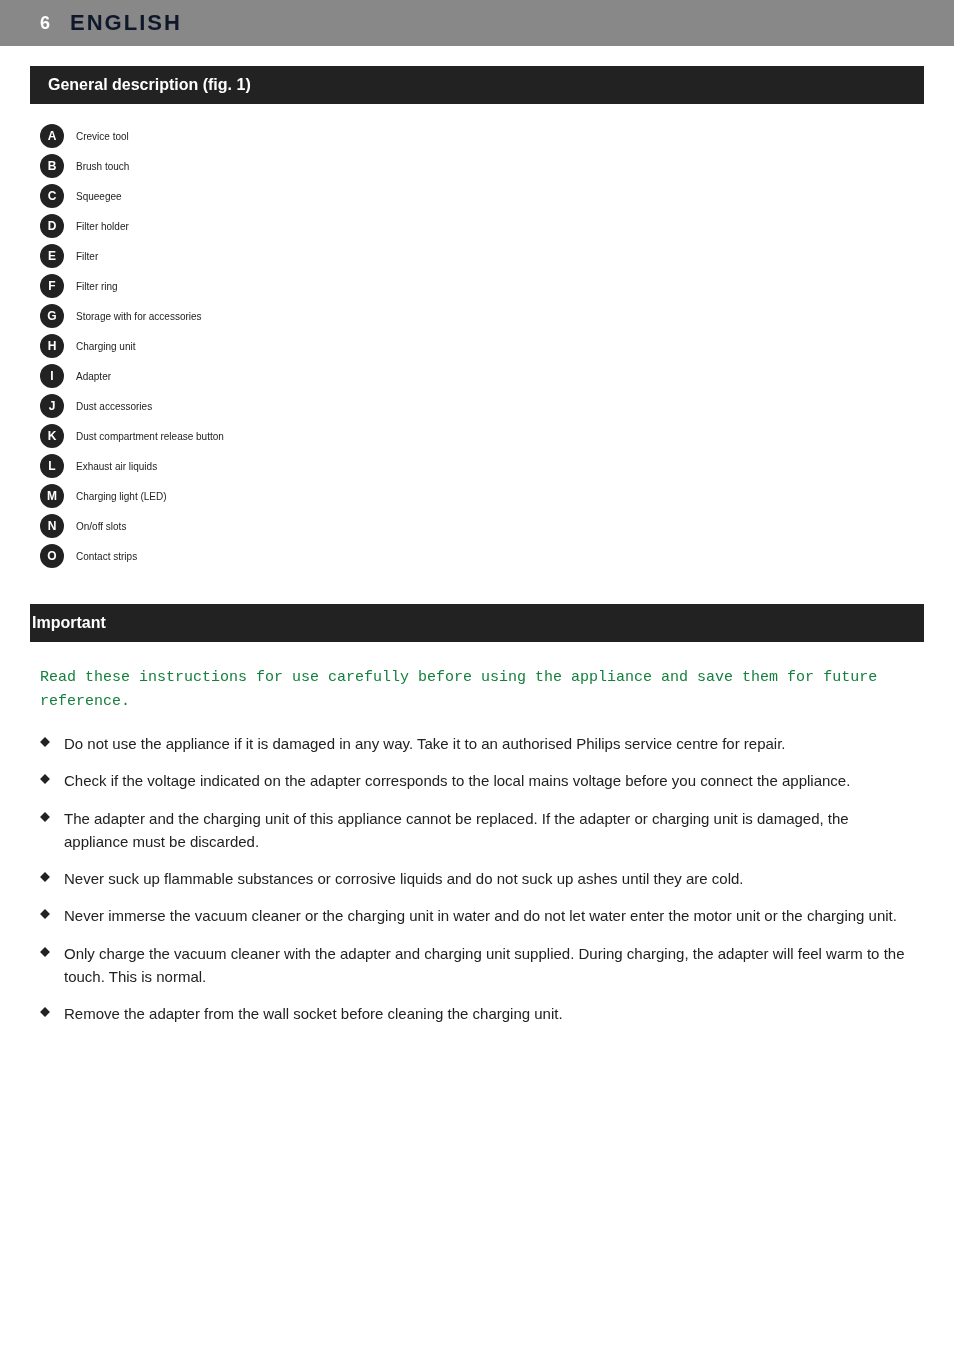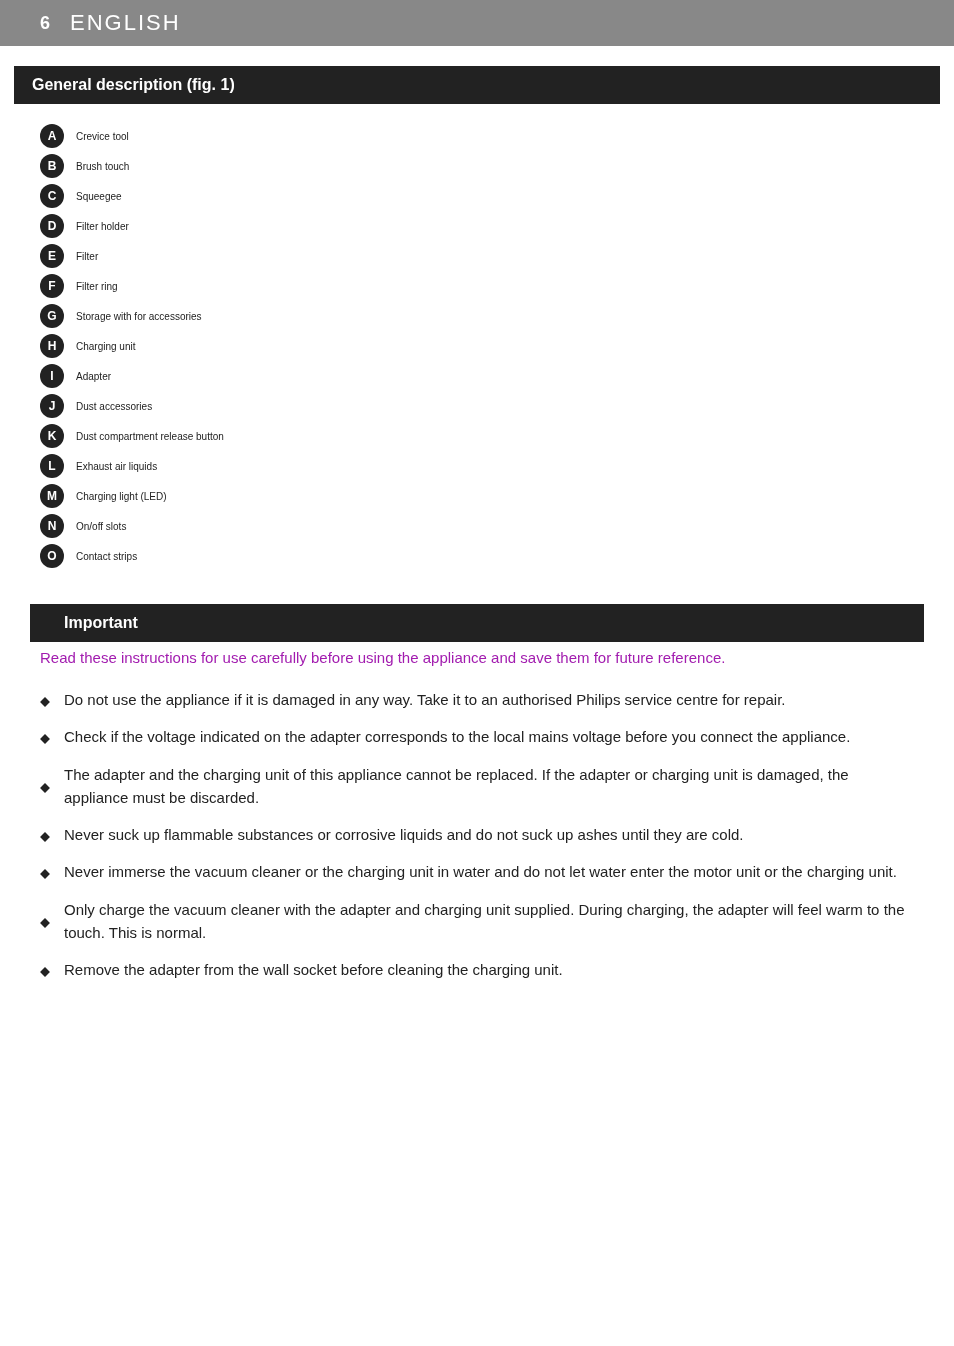--- a/index.html
+++ b/index.html
@@ -34,33 +34,33 @@
 
     .page-number {
       font-size: 18px;
       font-weight: bold;
       color: #fff;
       margin-right: 20px;
     }
 
     .language-title {
       font-size: 22px;
-      font-weight: normal;
-      color: #ffffff;
+      font-weight: bold;
+      color: #0f172a;
       letter-spacing: 2px;
     }
 
     
     .section-header {
       background: #222222;
       color: #fff;
       font-weight: bold;
       font-size: 16px;
       padding: 10px 18px;
-      margin: 0 14px;
+      margin: 0 30px;
       margin-top: 20px;
     }
 
     
     .description-list {
       padding: 20px 40px 10px 40px;
       list-style: none;
     }
 
     .description-list li {
@@ -89,39 +89,40 @@
       font-size: 10px;
       color: #222;
     }
 
     
     .important-header {
       background: #222222;
       color: #fff;
       font-weight: bold;
       font-size: 16px;
-      padding: 10px 34px;
+      padding: 10px 2px;
       margin: 20px 30px 0 30px;
     }
 
     .important-intro {
-      padding: 4px 40px 10px 40px;
+      padding: 24px 40px 10px 40px;
       font-size: 15px;
       line-height: 1.6;
-      color: #a21caf;
+      color: #15803d;
+      font-family: Liberation Mono, monospace;
     }
 
     .bullet-list {
       padding: 8px 40px 20px 40px;
       list-style: none;
     }
 
     .bullet-list li {
       display: flex;
-      align-items: center;
+      align-items: flex-start;
       margin-bottom: 14px;
       font-size: 15px;
       line-height: 1.55;
     }
 
     .bullet-diamond {
       display: inline-block;
       width: 10px;
       height: 10px;
       background: #222;

